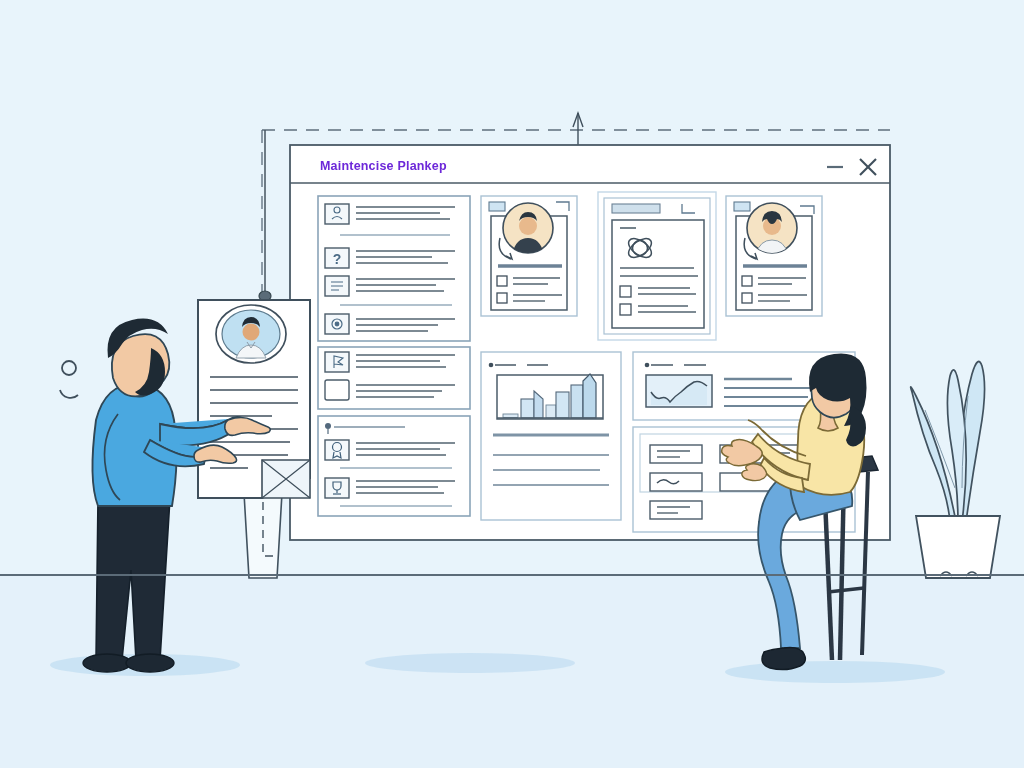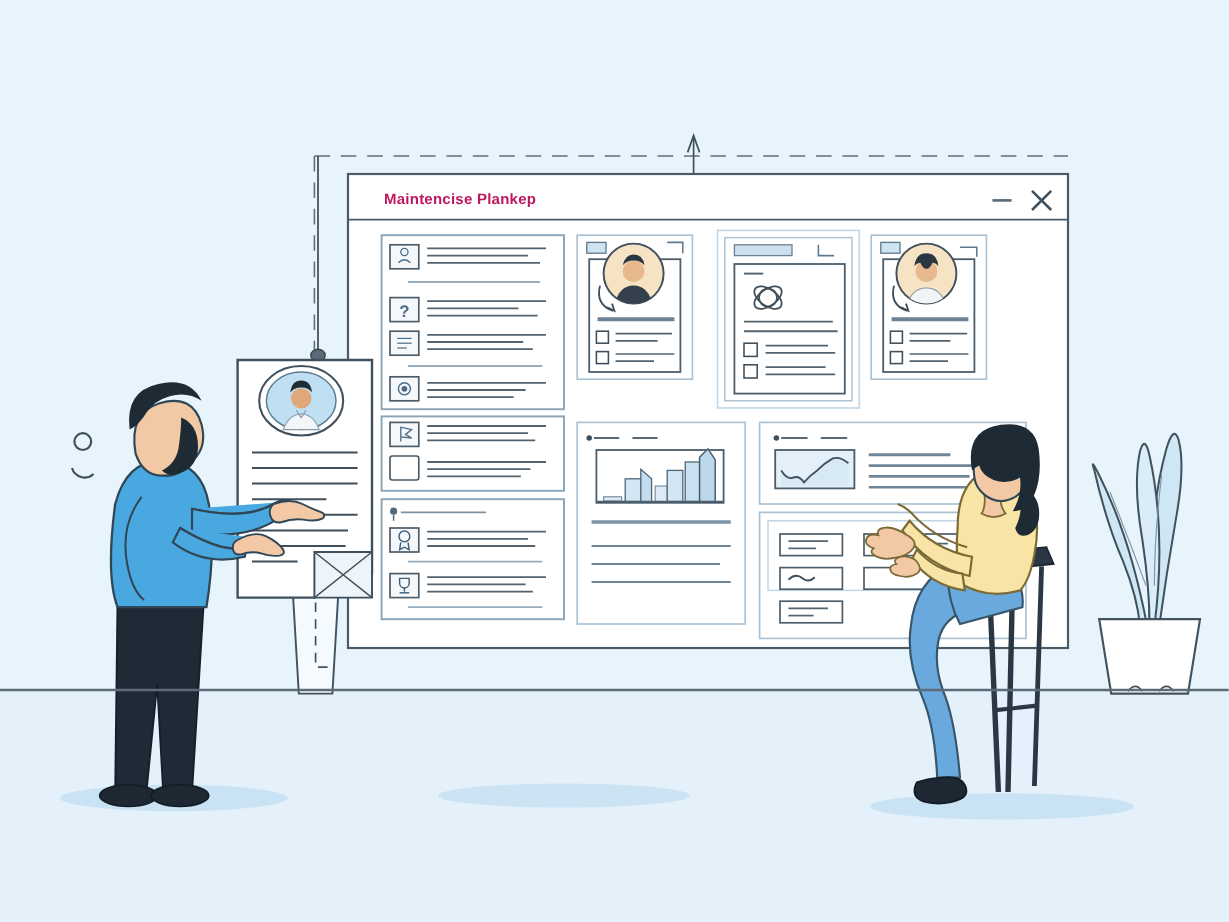--- a/index.html
+++ b/index.html
@@ -8,21 +8,21 @@
     background:#e8f4fb;
     font-family:"Liberation Sans", sans-serif;
   }
   #scene{position:relative;width:1024px;height:768px;}
   #scene svg{position:absolute;top:0;left:0;}
   .htitle{
     position:absolute;
     font-family:"Liberation Sans", sans-serif;
     font-weight:bold;
     font-size:12.5px;
-    color:#be185d;
+    color:#6d28d9;
     letter-spacing:.2px;
     white-space:nowrap;
   }
 </style>
 </head>
 <body>
 
 <div id="scene">
 
 <svg width="1024" height="768" viewBox="0 0 1024 768" xmlns="http://www.w3.org/2000/svg">

